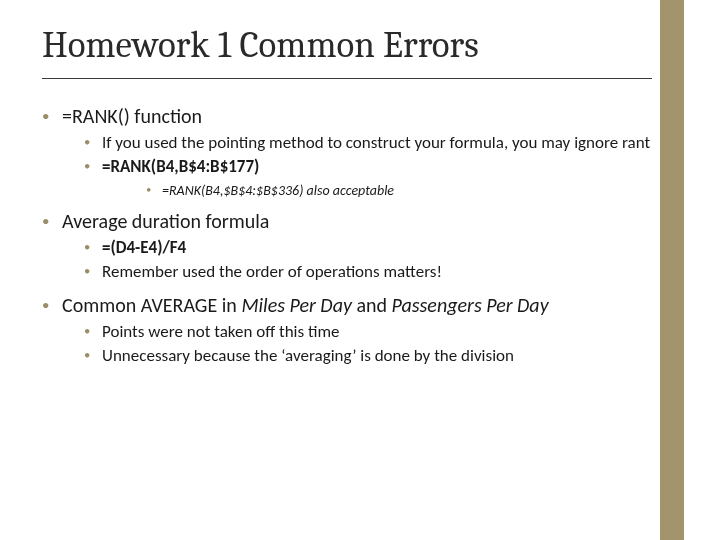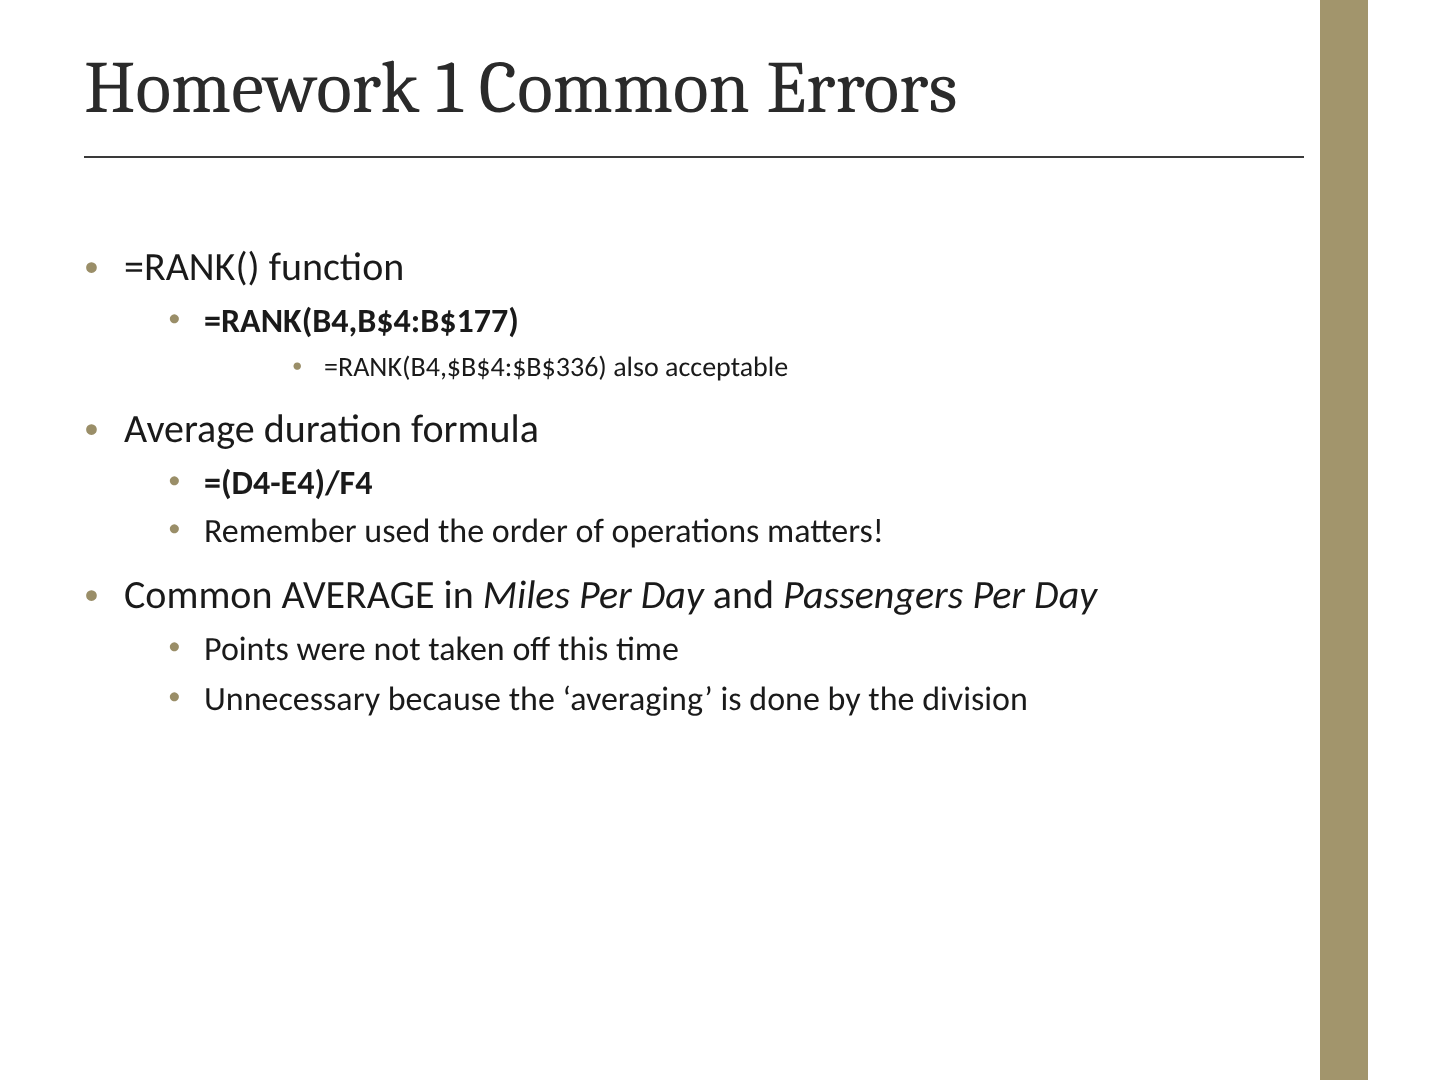--- a/index.html
+++ b/index.html
@@ -38,21 +38,21 @@
   .title-rule {
     position: absolute;
     top: 78px;
     left: 42px;
     width: 610px;
     height: 0;
     border-top: 1.5px solid #3a3a3a;
   }
   .body {
     position: absolute;
-    top: 122px;
+    top: 104px;
     left: 42px;
     width: 610px;
     font-size: 17px;
     line-height: 1.25;
   }
   ul {
     list-style: none;
     margin: 0;
     padding: 0;
   }
@@ -73,20 +73,21 @@
     font-size: 17px;
     padding-left: 18px;
     margin-top: 3px;
     margin-left: 22px;
   }
   .lvl3 > li {
     font-size: 14px;
     padding-left: 16px;
     margin-top: 4px;
     margin-left: 44px;
+    font-style: italic;
   }
   li::before {
     content: "•";
     position: absolute;
     left: 0;
     top: 0;
     color: #9a8e68;
     font-size: 0.75em;
     line-height: 1.6;
   }
@@ -101,20 +102,23 @@
 
   <div class="title">Homework 1 Common Errors</div>
   <div class="title-rule"></div>
 
   <div class="body">
     <ul class="lvl1">
 
       <li>
         <span>=RANK() function</span>
         <ul class="lvl2">
+          <li>
+            <span>If you used the pointing method to construct your formula, you may ignore rant</span>
+          </li>
           <li>
             <span class="bold">=RANK(B4,B$4:B$177)</span>
             <ul class="lvl3">
               <li>
                 <span>=RANK(B4,$B$4:$B$336) also acceptable</span>
               </li>
             </ul>
           </li>
         </ul>
       </li>

